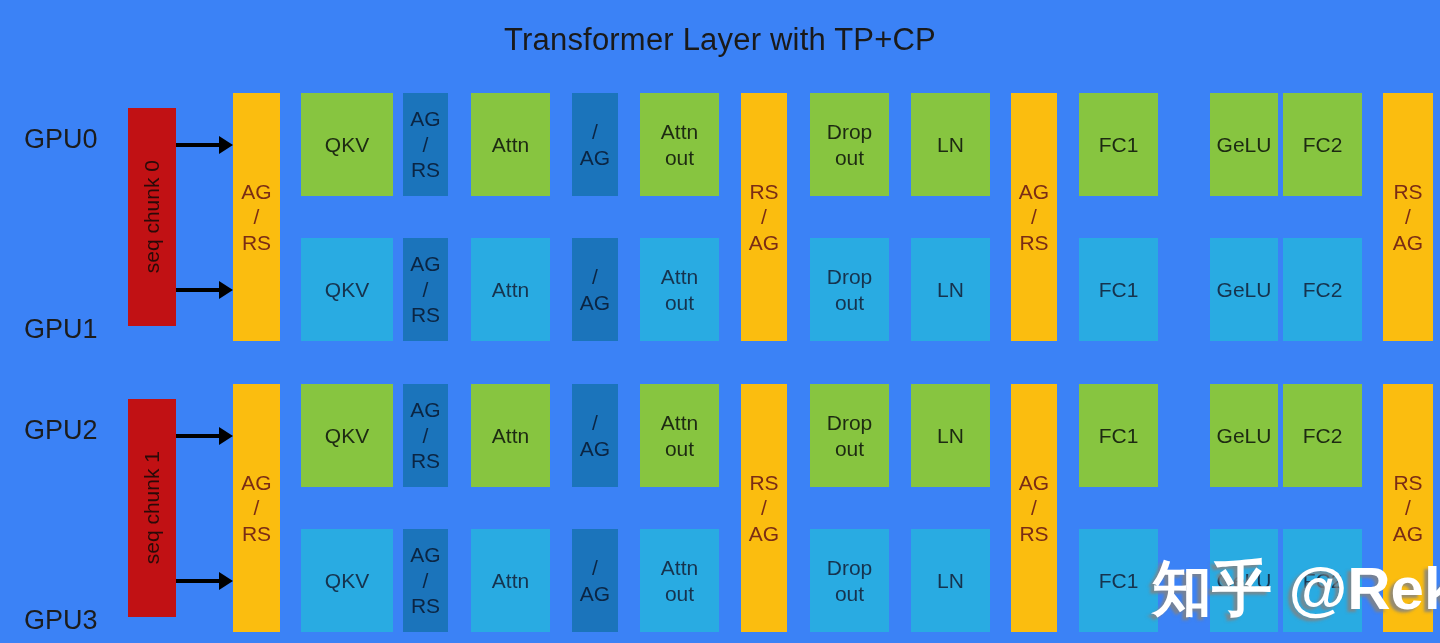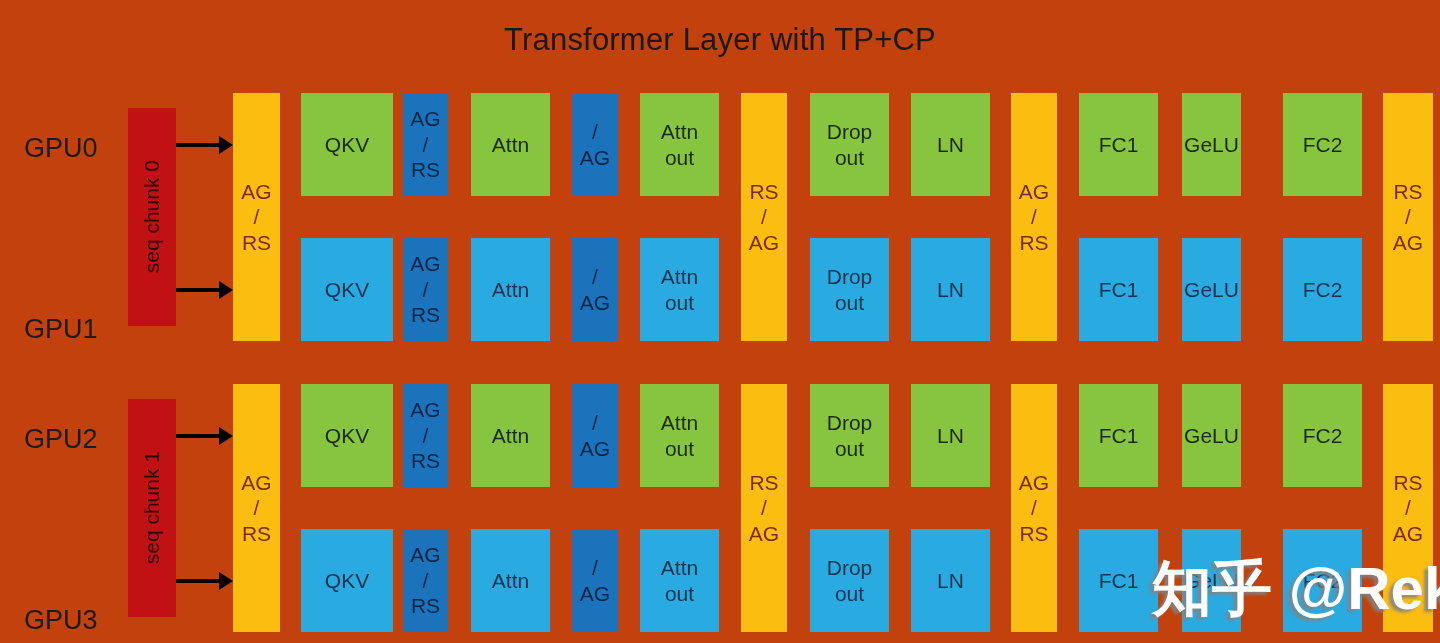--- a/index.html
+++ b/index.html
@@ -1,34 +1,34 @@
 <!DOCTYPE html>
 <html><head>
 <meta charset="utf-8">
 <style>
   html,body{margin:0;padding:0;background:#fff;}
   #canvas{
     position:relative;
     width:1440px;height:643px;
-    background:#c2410c;
+    background:#3b82f6;
     font-family:"Liberation Sans", sans-serif;
     overflow:hidden;
   }
   .title{
     position:absolute;left:0;top:22px;width:1440px;
     text-align:center;font-size:31px;color:#1a1a1a;letter-spacing:.2px;
   }
   .group{position:absolute;left:0;width:1440px;height:352px;}
   .g0{top:0;}
   .g1{top:291px;}
   .gpu-label{
     position:absolute;left:24px;width:95px;height:28px;
     font-size:27px;color:#1c1c1c;line-height:28px;text-align:left;
   }
-  .lbl-top{top:134px;}
+  .lbl-top{top:125px;}
   .lbl-bot{top:276px;margin-top:39px;}
   .block{
     position:absolute;box-sizing:border-box;
     display:flex;align-items:center;justify-content:center;
     text-align:center;white-space:pre-line;
     font-size:21px;line-height:1.22;
   }
   .green{background:#87C540;color:#1d2a12;}
   .blue{background:#29ABE2;color:#16334e;}
   .dblue{background:#1B74BB;color:#0b2543;}
@@ -47,21 +47,21 @@
   .c2{left:301px;width:92px;}
   .c3{left:403px;width:45px;}
   .c4{left:471px;width:79px;}
   .c5{left:572px;width:46px;}
   .c6{left:640px;width:79px;}
   .c7{left:741px;width:46px;}
   .c8{left:810px;width:79px;}
   .c9{left:911px;width:79px;}
   .c10{left:1011px;width:46px;}
   .c11{left:1079px;width:79px;}
-  .c12{left:1182px;width:59px;}
+  .c12{left:1210px;width:68px;}
   .c13{left:1283px;width:79px;}
   .c14{left:1383px;width:50px;}
   .arrow{position:absolute;left:176px;width:57px;height:18px;}
   .arrow-top{top:136px;}
   .arrow-bot{top:281px;}
   .arrow::before{
     content:"";position:absolute;left:0;top:7px;width:45px;height:4px;background:#000;
   }
   .arrow::after{
     content:"";position:absolute;right:0;top:0;width:0;height:0;

